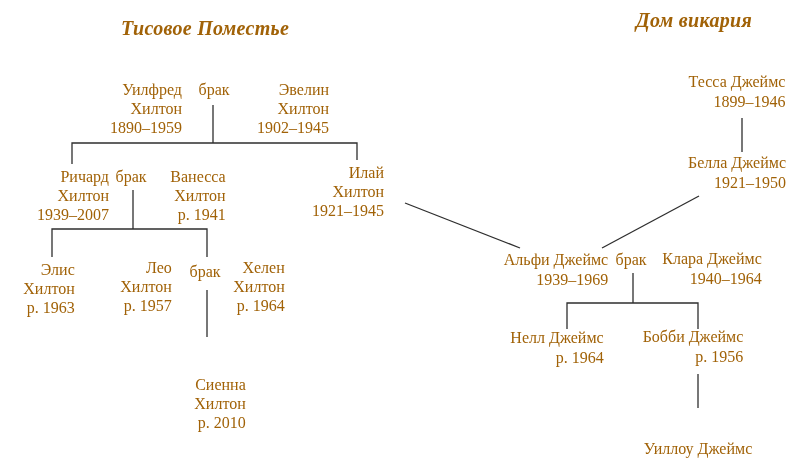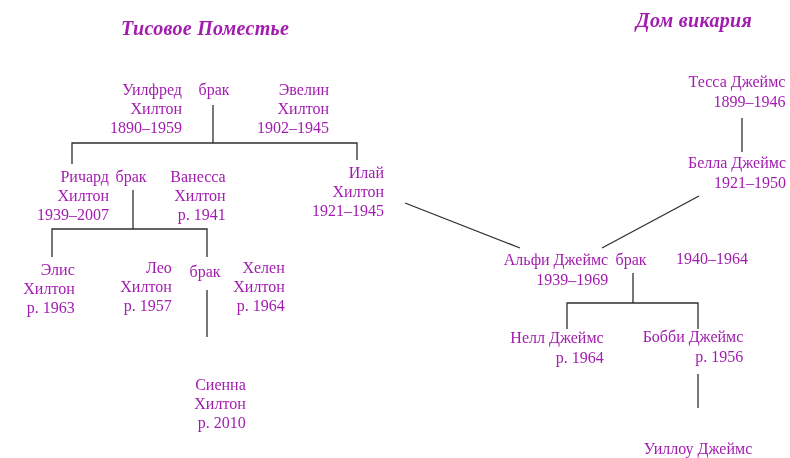--- a/index.html
+++ b/index.html
@@ -1,18 +1,18 @@
 <!DOCTYPE html>
 <html><head>
 <meta charset="utf-8">
 <style>
   html,body { margin:0; padding:0; background:#ffffff; }
   .stage {
     position:relative; width:790px; height:458px; background:#ffffff;
-    font-family:"Liberation Serif","DejaVu Serif",serif; color:#a21caf;
+    font-family:"Liberation Serif","DejaVu Serif",serif; color:#a16207;
     overflow:hidden;
   }
   .tree-title {
     position:absolute; font-style:italic; font-weight:700; font-size:20px;
     white-space:nowrap; letter-spacing:0.3px;
   }
   .person {
     position:absolute; text-align:right; font-size:16px; line-height:19px;
     white-space:nowrap; transform:translateX(-50%);
   }
@@ -116,20 +116,21 @@
     <div>Белла Джеймс</div>
     <div>1921–1950</div>
   </div>
 
   <div class="person lh20" style="left:556px; top:250px;">
     <div>Альфи Джеймс</div>
     <div>1939–1969</div>
   </div>
   <div class="mlabel" style="left:631px; top:250px;">брак</div>
   <div class="person lh20" style="left:712px; top:249px;">
+    <div>Клара Джеймс</div>
     <div>1940–1964</div>
   </div>
 
   <div class="person lh20" style="left:557px; top:328px;">
     <div>Нелл Джеймс</div>
     <div>р. 1964</div>
   </div>
   <div class="person lh20" style="left:693px; top:327px;">
     <div>Бобби Джеймс</div>
     <div>р. 1956</div>

